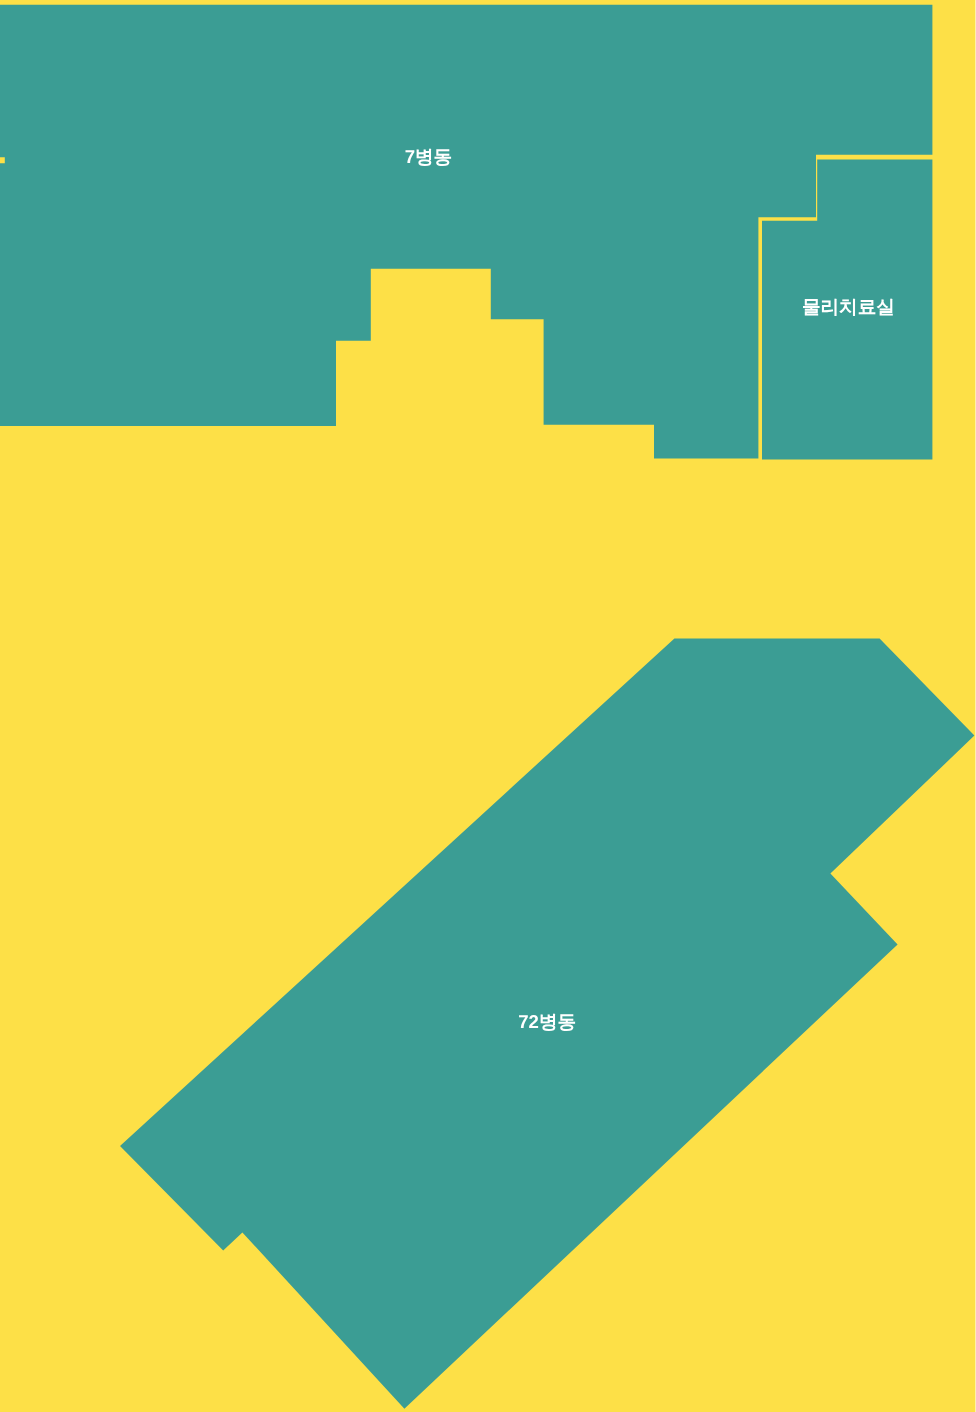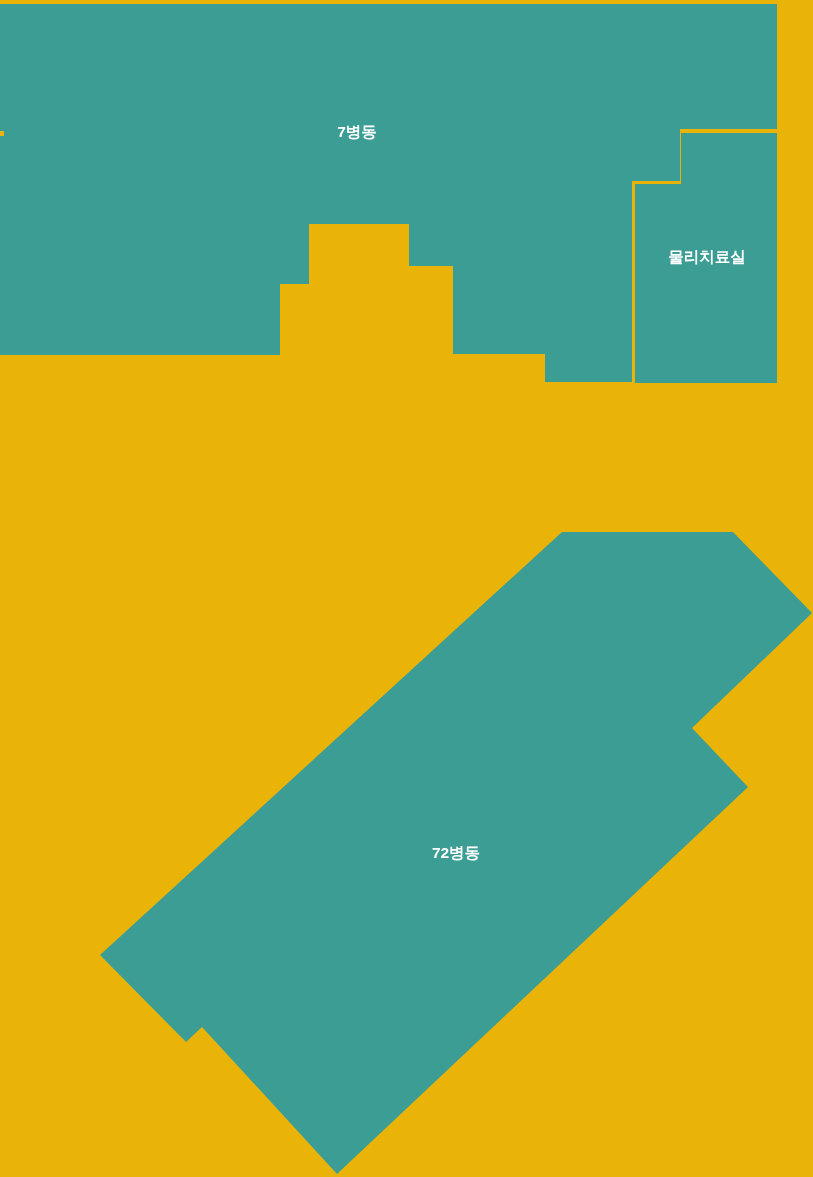--- a/index.html
+++ b/index.html
@@ -4,21 +4,21 @@
 <style>
   html, body {
     margin: 0;
     padding: 0;
     background: #ffffff;
   }
   .map-stage {
     position: relative;
     width: 813px;
     height: 1177px;
-    background: #eab308;
+    background: #fde047;
     overflow: hidden;
     font-family: "Liberation Sans", "DejaVu Sans", sans-serif;
   }
   svg {
     display: block;
   }
   .area-shape {
     stroke: none;
     cursor: pointer;
   }

